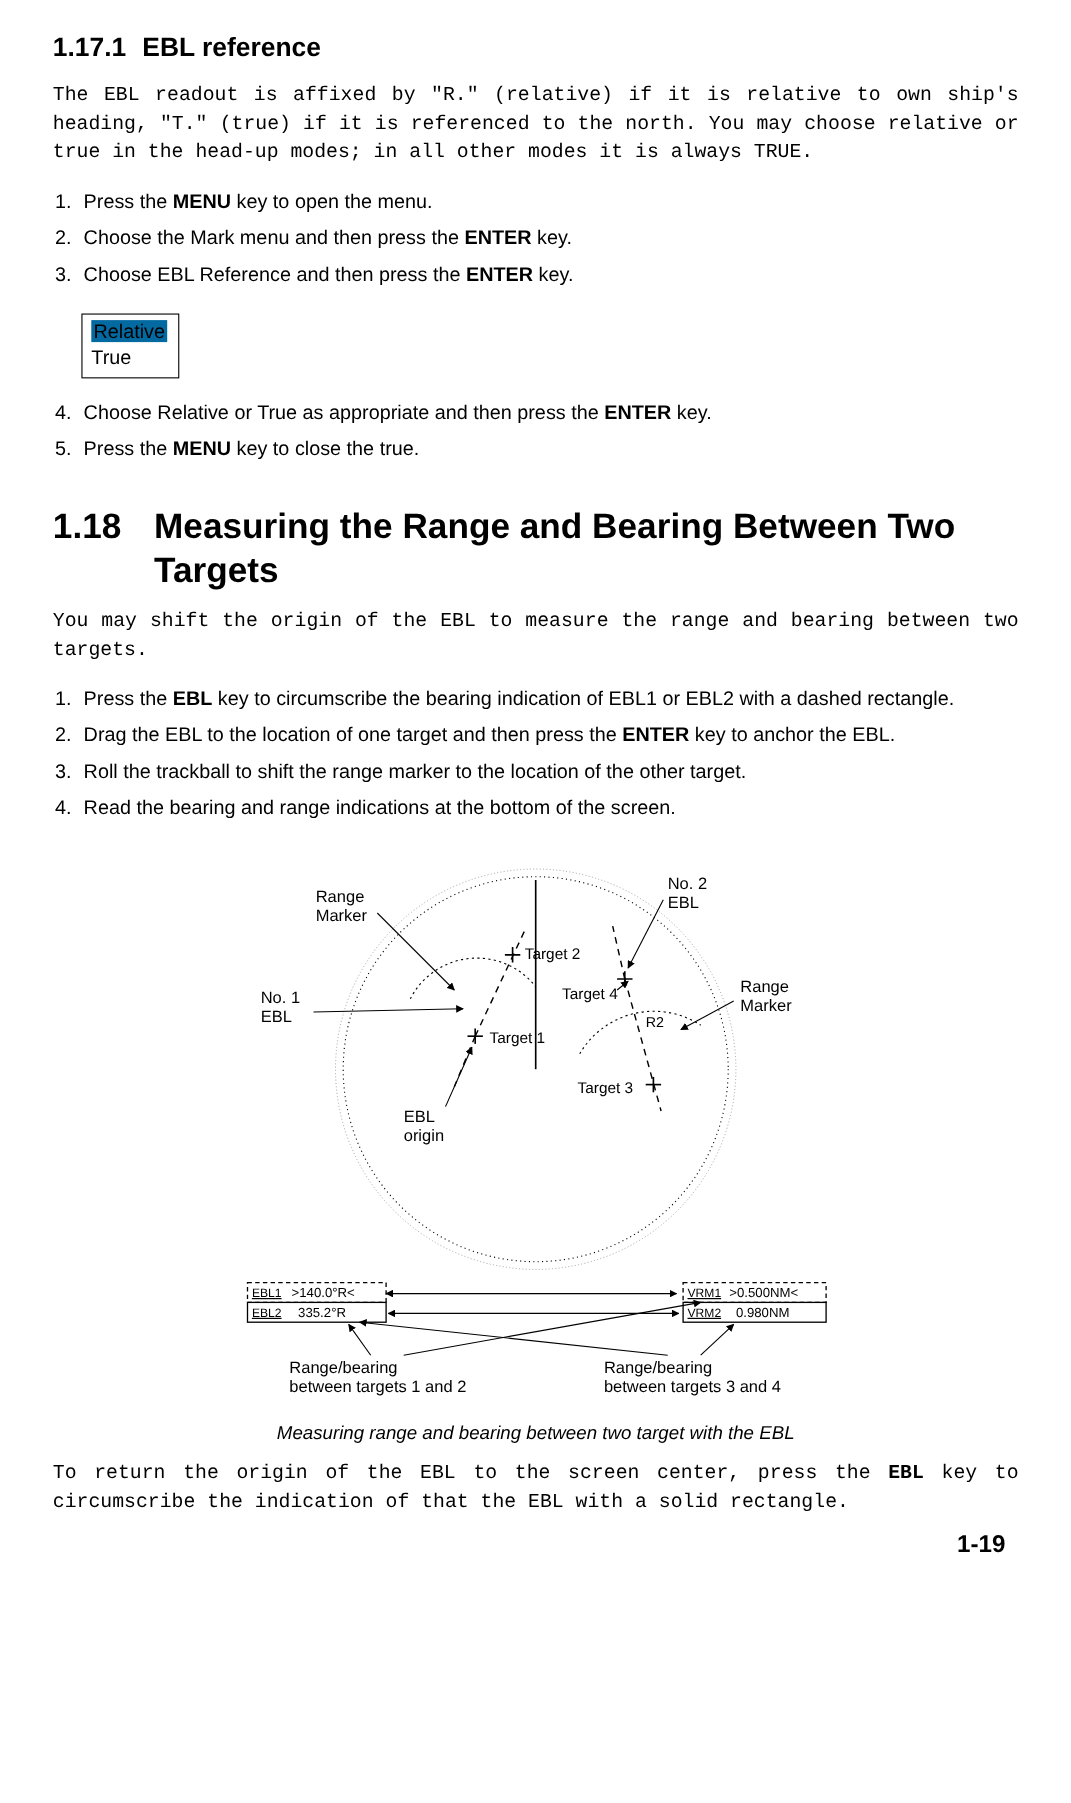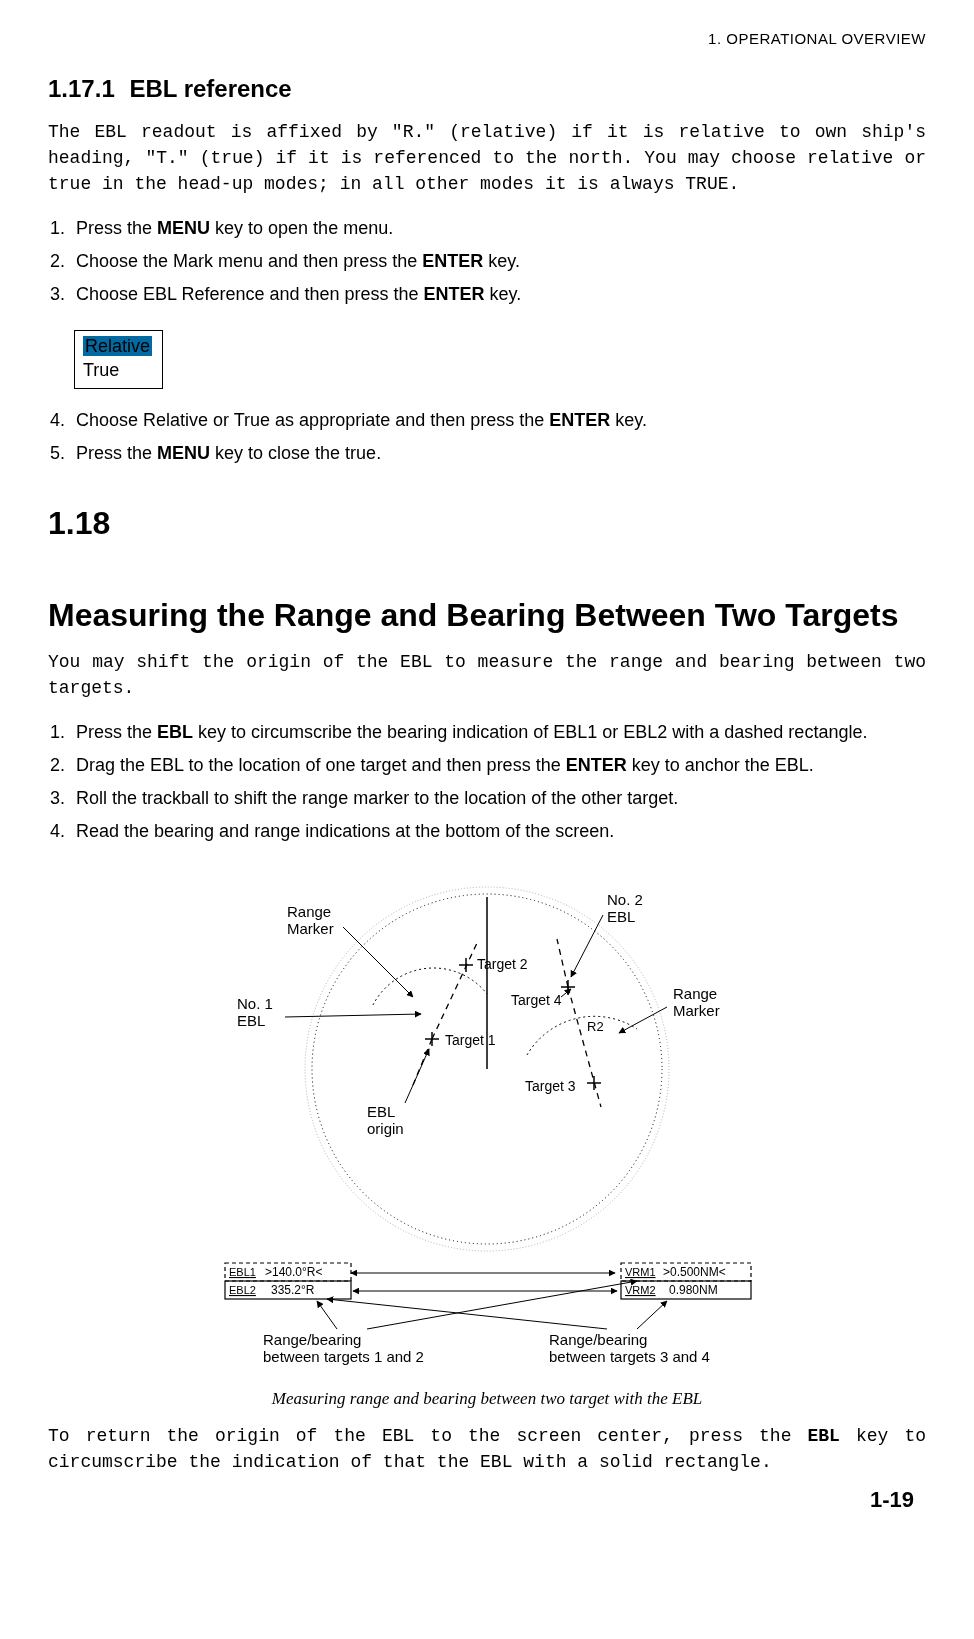--- a/index.html
+++ b/index.html
@@ -49,54 +49,51 @@
     font-size: 18px;
     line-height: 1.3;
   }
   .option-box .sel { background:#0369a1; padding:0 2px; }
   .h2 {
     font-size: 32px;
     font-weight: bold;
     margin: 36px 0 14px 0;
     line-height: 1.25;
     display: flex;
-    flex-direction: column;
   }
   .h2 .num { flex: 0 0 92px; }
   .figure-wrap {
     width: 640px;
     margin: 14px auto 6px auto;
   }
   .figure {
     width: 100%;
     height: auto;
   }
   .fig-caption {
     text-align: center;
     font-style: italic;
     font-size: 17px;
     margin: 6px 0 14px 0;
-    font-family: Liberation Serif, serif;
   }
   .page-num {
     position: absolute;
     right: 60px;
     bottom: 20px;
     font-size: 22px;
     font-weight: bold;
   }
   .bold { font-weight: bold; }
   svg text { font-family: Arial, Helvetica, sans-serif; }
 </style>
 </head>
 <body>
 
 <div class="page">
 
-  <div class="running-head">1. OPERATIONAL OVERVIEW</div>
 
   
   <h3 class="h3">
     <span class="num">1.17.1</span>
     <span>EBL reference</span>
   </h3>
 
   <p class="para">The EBL readout is affixed by "R." (relative) if it is relative to own ship's heading, "T." (true) if it is referenced to the north. You may choose relative or true in the head-up modes; in all other modes it is always TRUE.</p>
 
   <ol class="steps">

